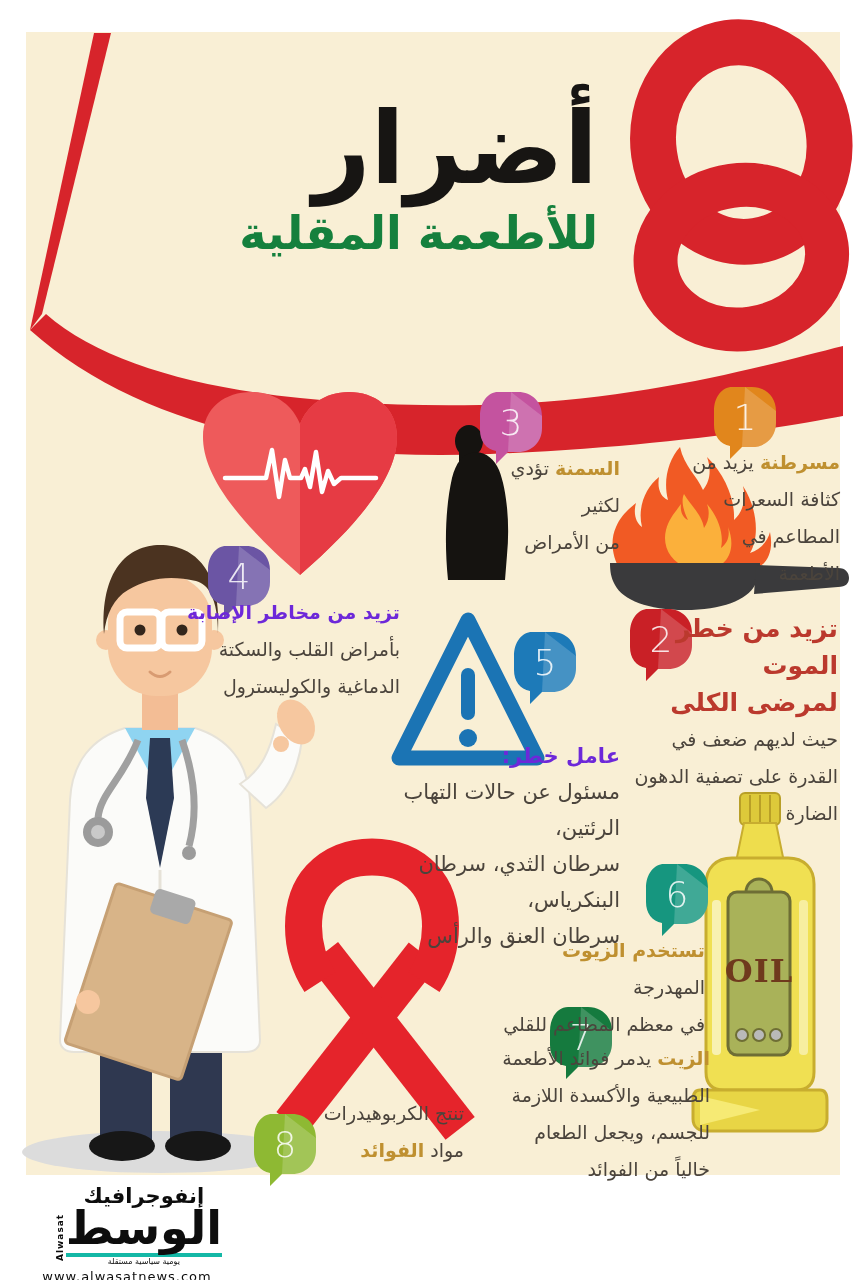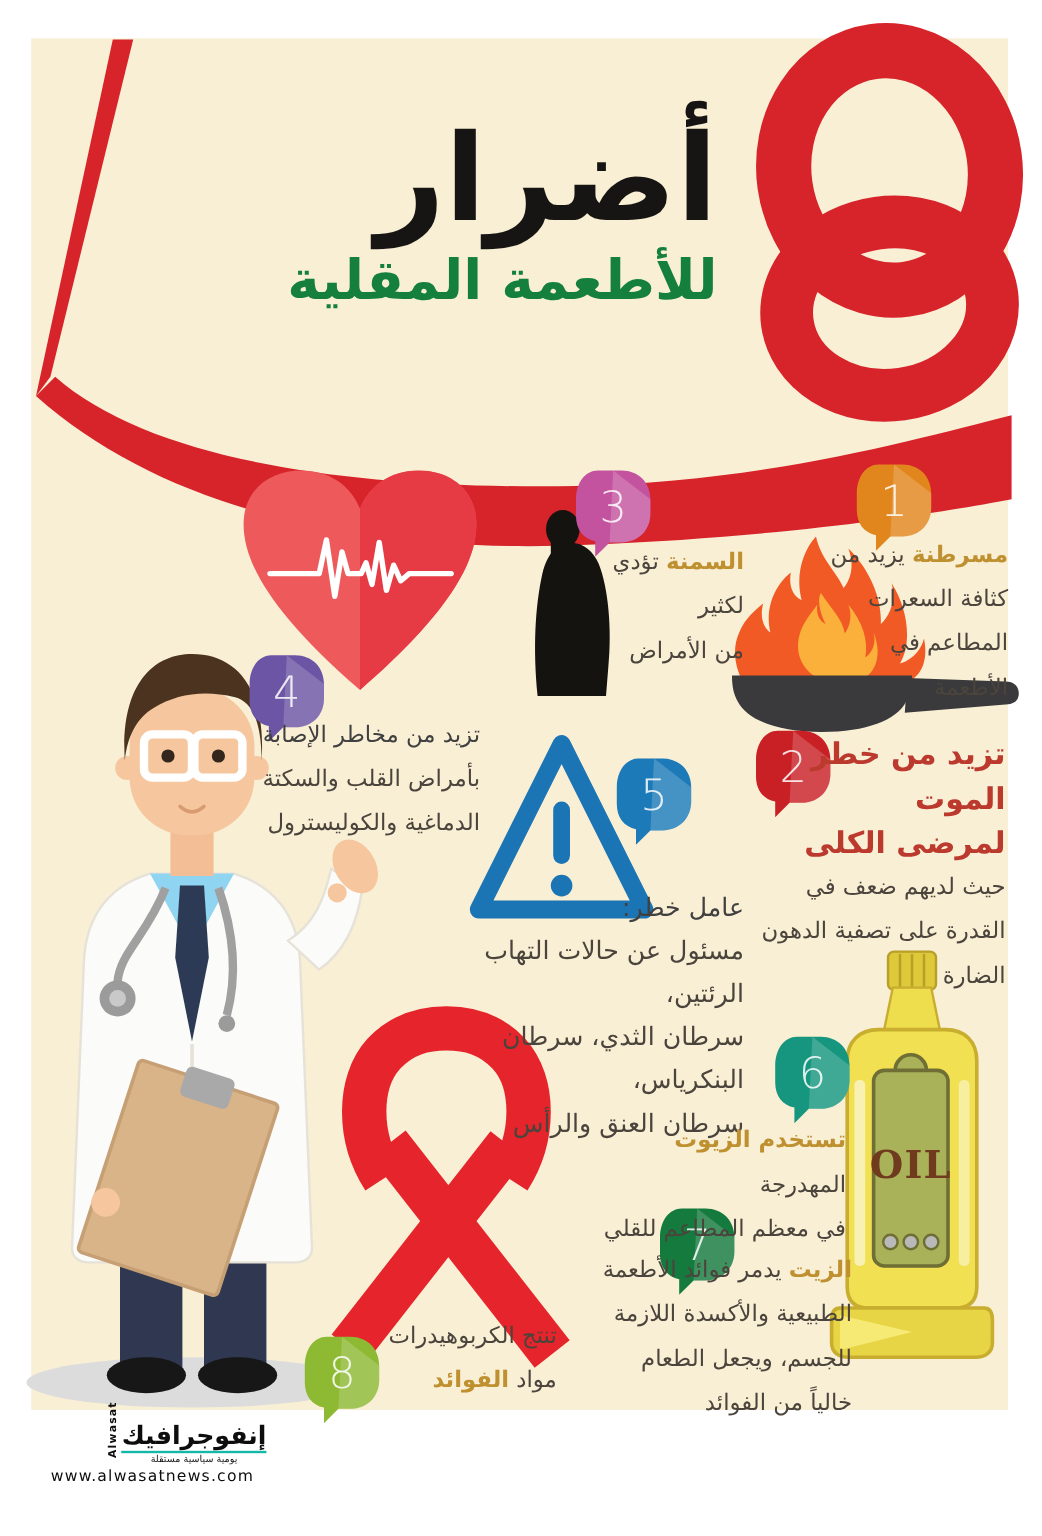--- a/index.html
+++ b/index.html
@@ -10,21 +10,21 @@
   .layer{position:absolute;left:0;top:0;width:868px;height:1280px;z-index:2;}
 
   .title-main{position:absolute;right:270px;top:58px;font-size:100px;font-weight:bold;
       color:#171513;letter-spacing:-2px;direction:rtl;line-height:1.3;margin-top:26px;}
   .title-sub{position:absolute;right:270px;top:206px;font-size:46px;font-weight:bold;
       color:#15803d;direction:rtl;}
 
   .item{position:absolute;direction:rtl;text-align:right;color:#4b443c;font-size:19px;
         line-height:37px;}
   .kw{color:#bf9030;font-weight:bold;}
-  .hd{font-weight:normal;color:#404040;text-align:right;}
+  .hd{font-weight:bold;color:#6d28d9;text-align:right;}
   .hd-red{font-weight:bold;color:#bb392d;font-size:25px;}
 
   .bubble{position:absolute;width:66px;height:74px;}
   .bubble text{font-family:"DejaVu Sans",sans-serif;font-weight:300;}
 
   .it1{right:28px;top:444px;width:170px;}
   .it2{right:30px;top:610px;width:220px;}
   .it3{right:248px;top:450px;width:170px;}
   .it4{right:468px;top:594px;width:215px;}
   .it5{right:248px;top:738px;width:260px;font-size:21px;line-height:36px;}
@@ -32,21 +32,21 @@
   .it7{right:158px;top:1040px;width:235px;}
   .it8{right:404px;top:1095px;width:190px;}
 
   .logo{position:absolute;left:32px;top:1186px;width:190px;color:#0d0d0d;z-index:2;}
   .logo-row{display:flex;flex-direction:row;align-items:flex-end;justify-content:flex-end;}
   .logo-side{font-size:9px;font-weight:bold;transform:rotate(-90deg) translate(6px,0);
       transform-origin:center;width:12px;letter-spacing:1px;}
   .logo-main{text-align:center;direction:rtl;}
   .logo-top{font-size:21px;font-weight:bold;line-height:1;}
   .logo-name{font-size:46px;font-weight:bold;line-height:0.95;letter-spacing:-1px;}
-  .logo-tag{font-size:8px;letter-spacing:2px;border-top:2px solid #14b8a6;margin-top:2px;}
+  .logo-tag{font-size:8px;letter-spacing:2px;border-top:4px solid #14b8a6;margin-top:2px;}
   .logo-url{font-size:13px;letter-spacing:1px;margin-top:3px;text-align:center;}
 </style>
 </head>
 <body>
 
 <div class="page">
   <div class="cream"></div>
 
   <svg class="art" viewBox="0 0 868 1280">
 
@@ -279,18 +279,19 @@
       <div>تنتج الكربوهيدرات</div>
       <div><span>مواد</span> <span class="kw">الفوائد</span></div>
     </div>
   </div>
 
   <div class="logo">
     <div class="logo-row">
       <div class="logo-side">Alwasat</div>
       <div class="logo-main">
         <div class="logo-top">إنفوجرافيك</div>
+        <div class="logo-name">الوسط</div>
         <div class="logo-tag">يومية سياسية مستقلة</div>
       </div>
     </div>
     <div class="logo-url">www.alwasatnews.com</div>
   </div>
 </div>
 
 </body></html>

